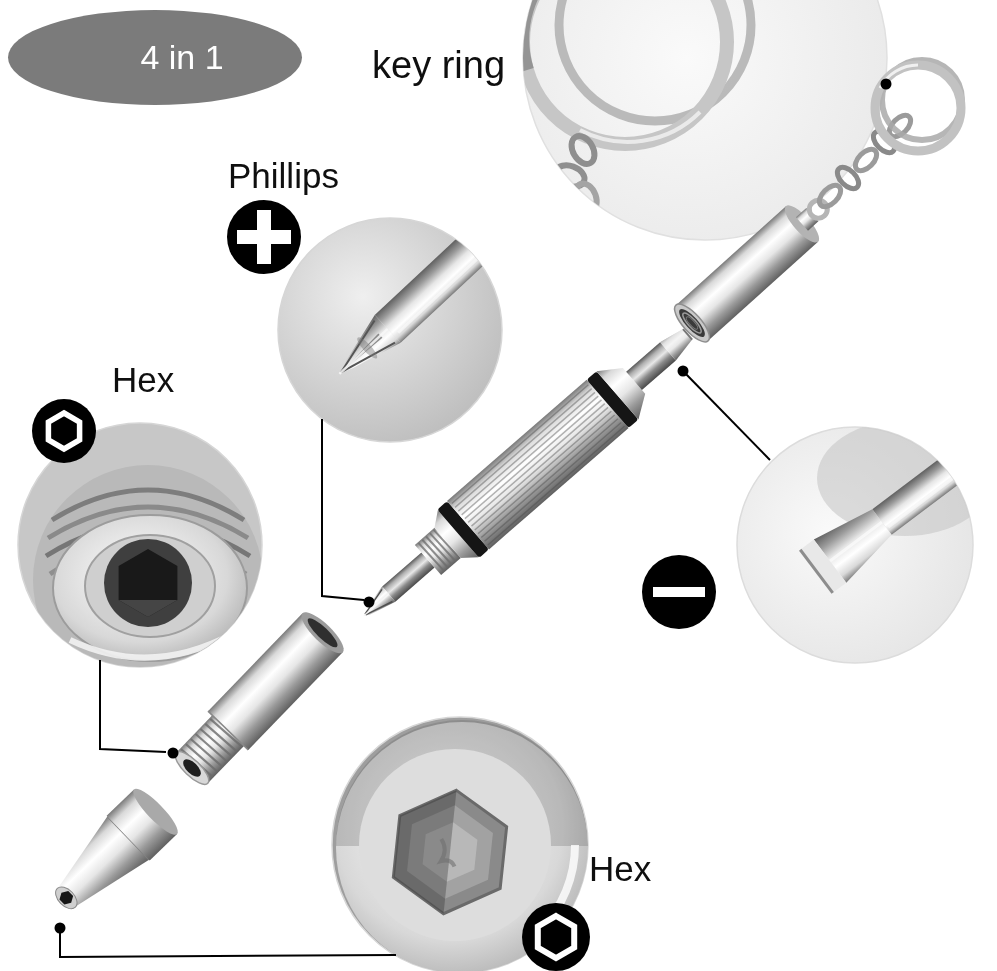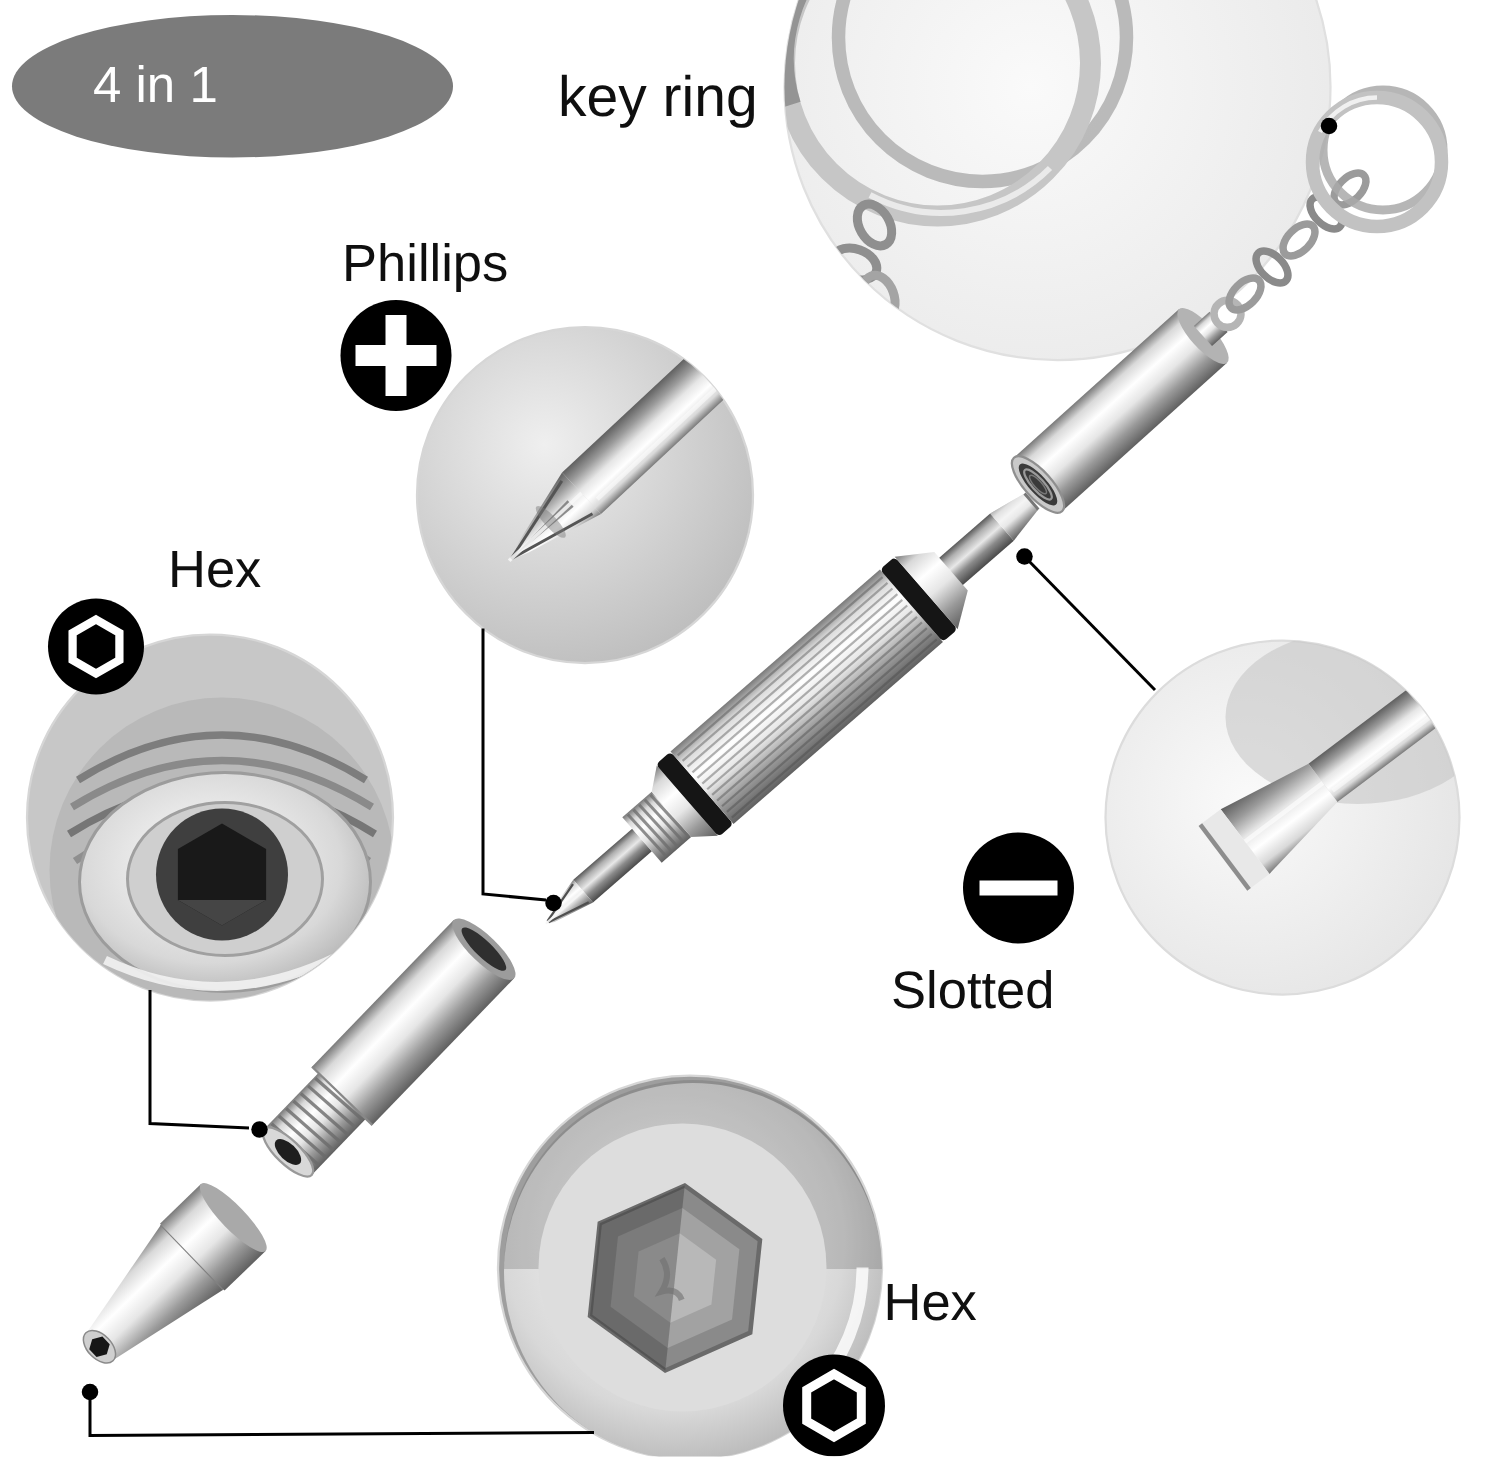--- a/index.html
+++ b/index.html
@@ -2,20 +2,21 @@
 <html><head>
 <meta charset="utf-8">
 <style>
   html,body{margin:0;padding:0;background:#ffffff;}
   .canvas{
     position:relative;
     width:997px;height:971px;
     background:#ffffff;
     overflow:hidden;
     font-family:"Liberation Sans", sans-serif;
+    text-align:center;
   }
   .scene{position:absolute;left:0;top:0;}
   .label{
     position:absolute;
     color:#0f0f0f;
     font-family:"Liberation Sans", sans-serif;
     white-space:nowrap;
   }
   .label-key-ring{left:372px;top:44px;font-size:38px;}
   .label-phillips{left:228px;top:156px;font-size:35px;}
@@ -296,16 +297,15 @@
     </g>
   </svg>
 
   <div class="badge">
     <div>4 in 1</div>
   </div>
 
   <div class="label label-key-ring">key ring</div>
   <div class="label label-phillips">Phillips</div>
   <div class="label label-hex-upper">Hex</div>
-  <div class="label label-slotted">Slotted</div>
   <div class="label label-hex-lower">Hex</div>
 
 </div>
 
 </body></html>

